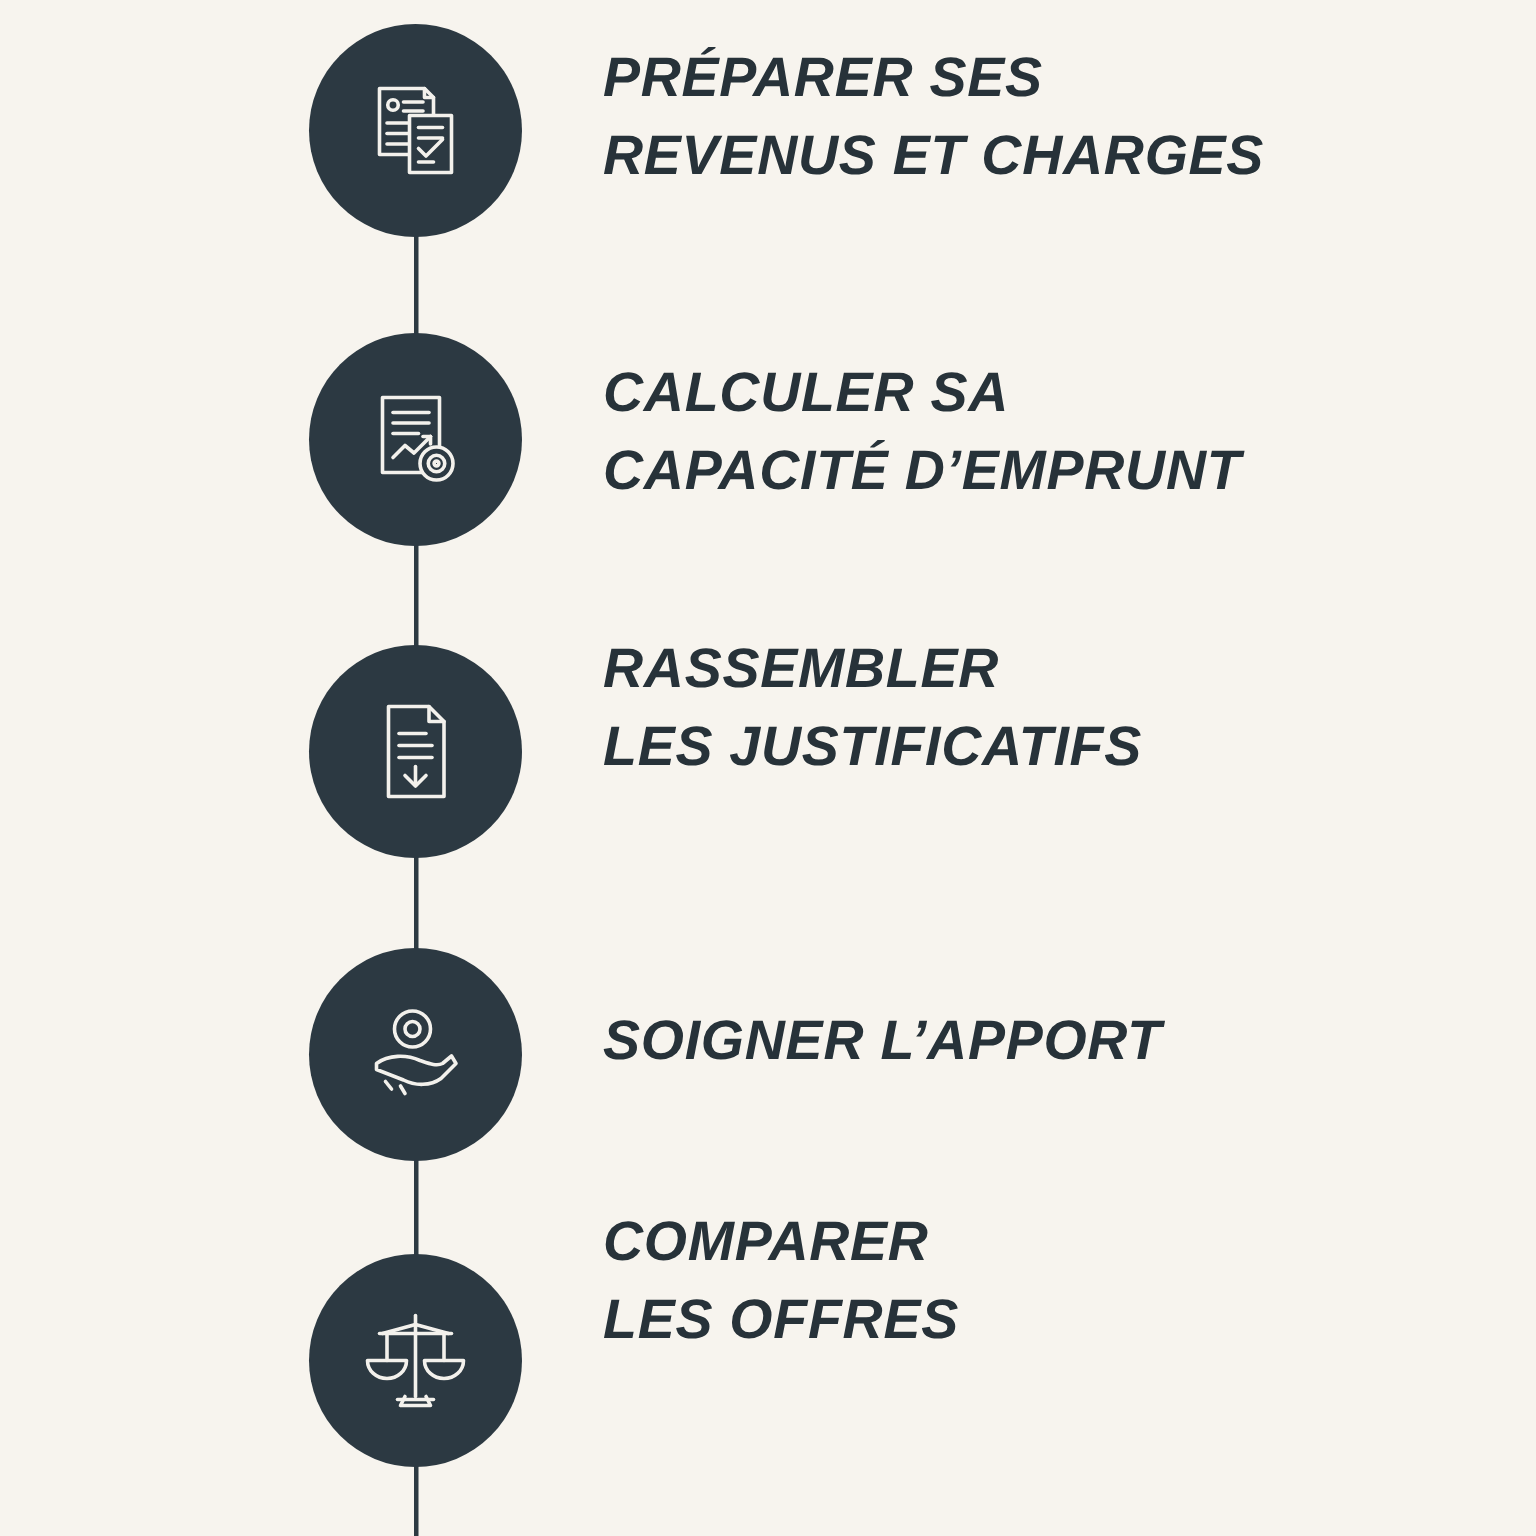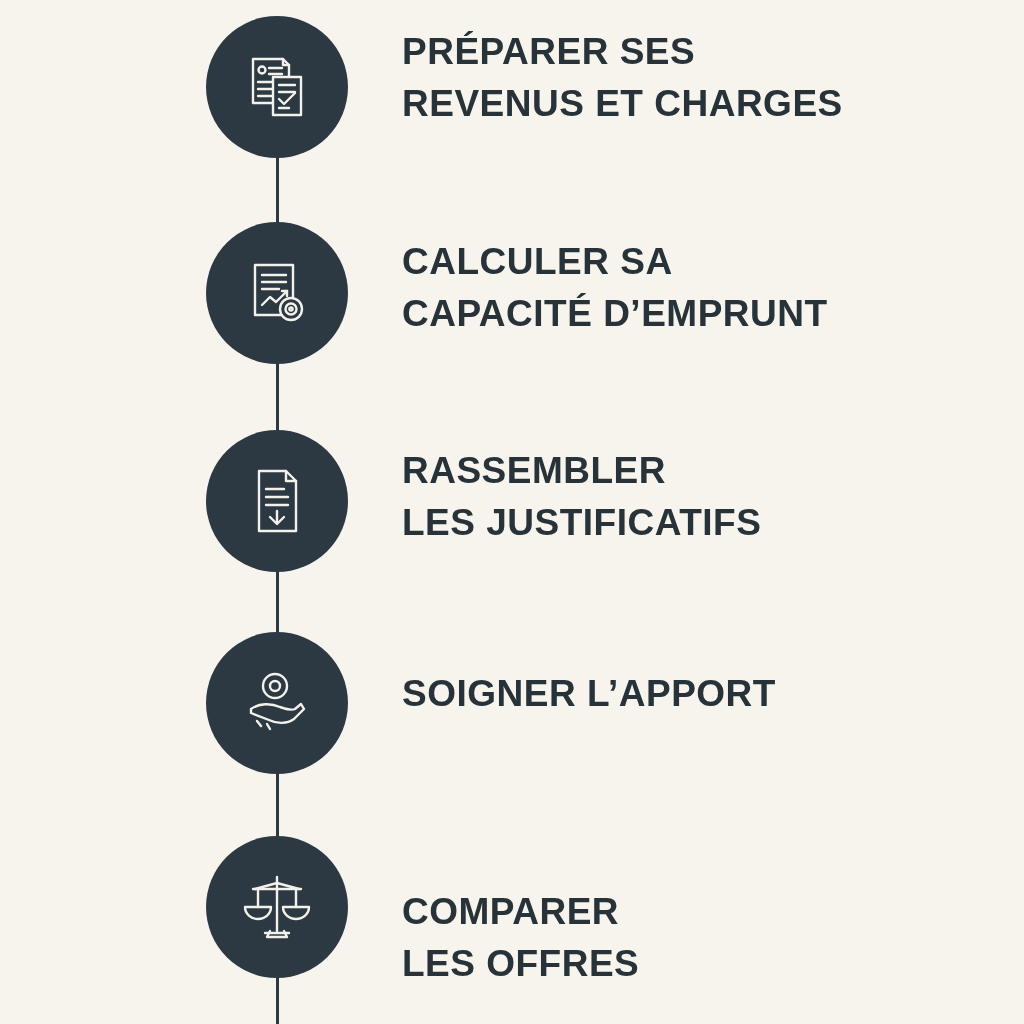--- a/index.html
+++ b/index.html
@@ -12,20 +12,21 @@
     background: #f7f4ee;
     font-family: "Liberation Sans", sans-serif;
     overflow: hidden;
   }
   .canvas {
     position: relative;
     width: 868px;
     height: 1024px;
     background: #f7f4ee;
     box-sizing: border-box;
+    font-style: italic;
   }
   
   .timeline-line {
     position: absolute;
     left: 276px;
     top: 120px;
     width: 3px;
     height: 904px;
     background: #2d3a42;
     z-index: 1;
@@ -69,25 +70,25 @@
     text-transform: uppercase;
     white-space: pre-line;
   }
 
   
   #step-1 .step-badge { left: 206px; top: 16px; }
   #step-1 .step-label { top: 26px; }
   #step-2 .step-badge { left: 206px; top: 222px; }
   #step-2 .step-label { top: 236px; }
   #step-3 .step-badge { left: 206px; top: 430px; }
-  #step-3 .step-label { top: 445px; }
+  #step-3 .step-label { top: 420px; }
   #step-4 .step-badge { left: 206px; top: 632px; }
   #step-4 .step-label { top: 668px; }
   #step-5 .step-badge { left: 206px; top: 836px; }
-  #step-5 .step-label { top: 886px; }
+  #step-5 .step-label { top: 802px; }
 </style>
 </head>
 <body>
 
 <div class="canvas">
 
   <div class="timeline-line"></div>
 
   <ul class="steps">
 

